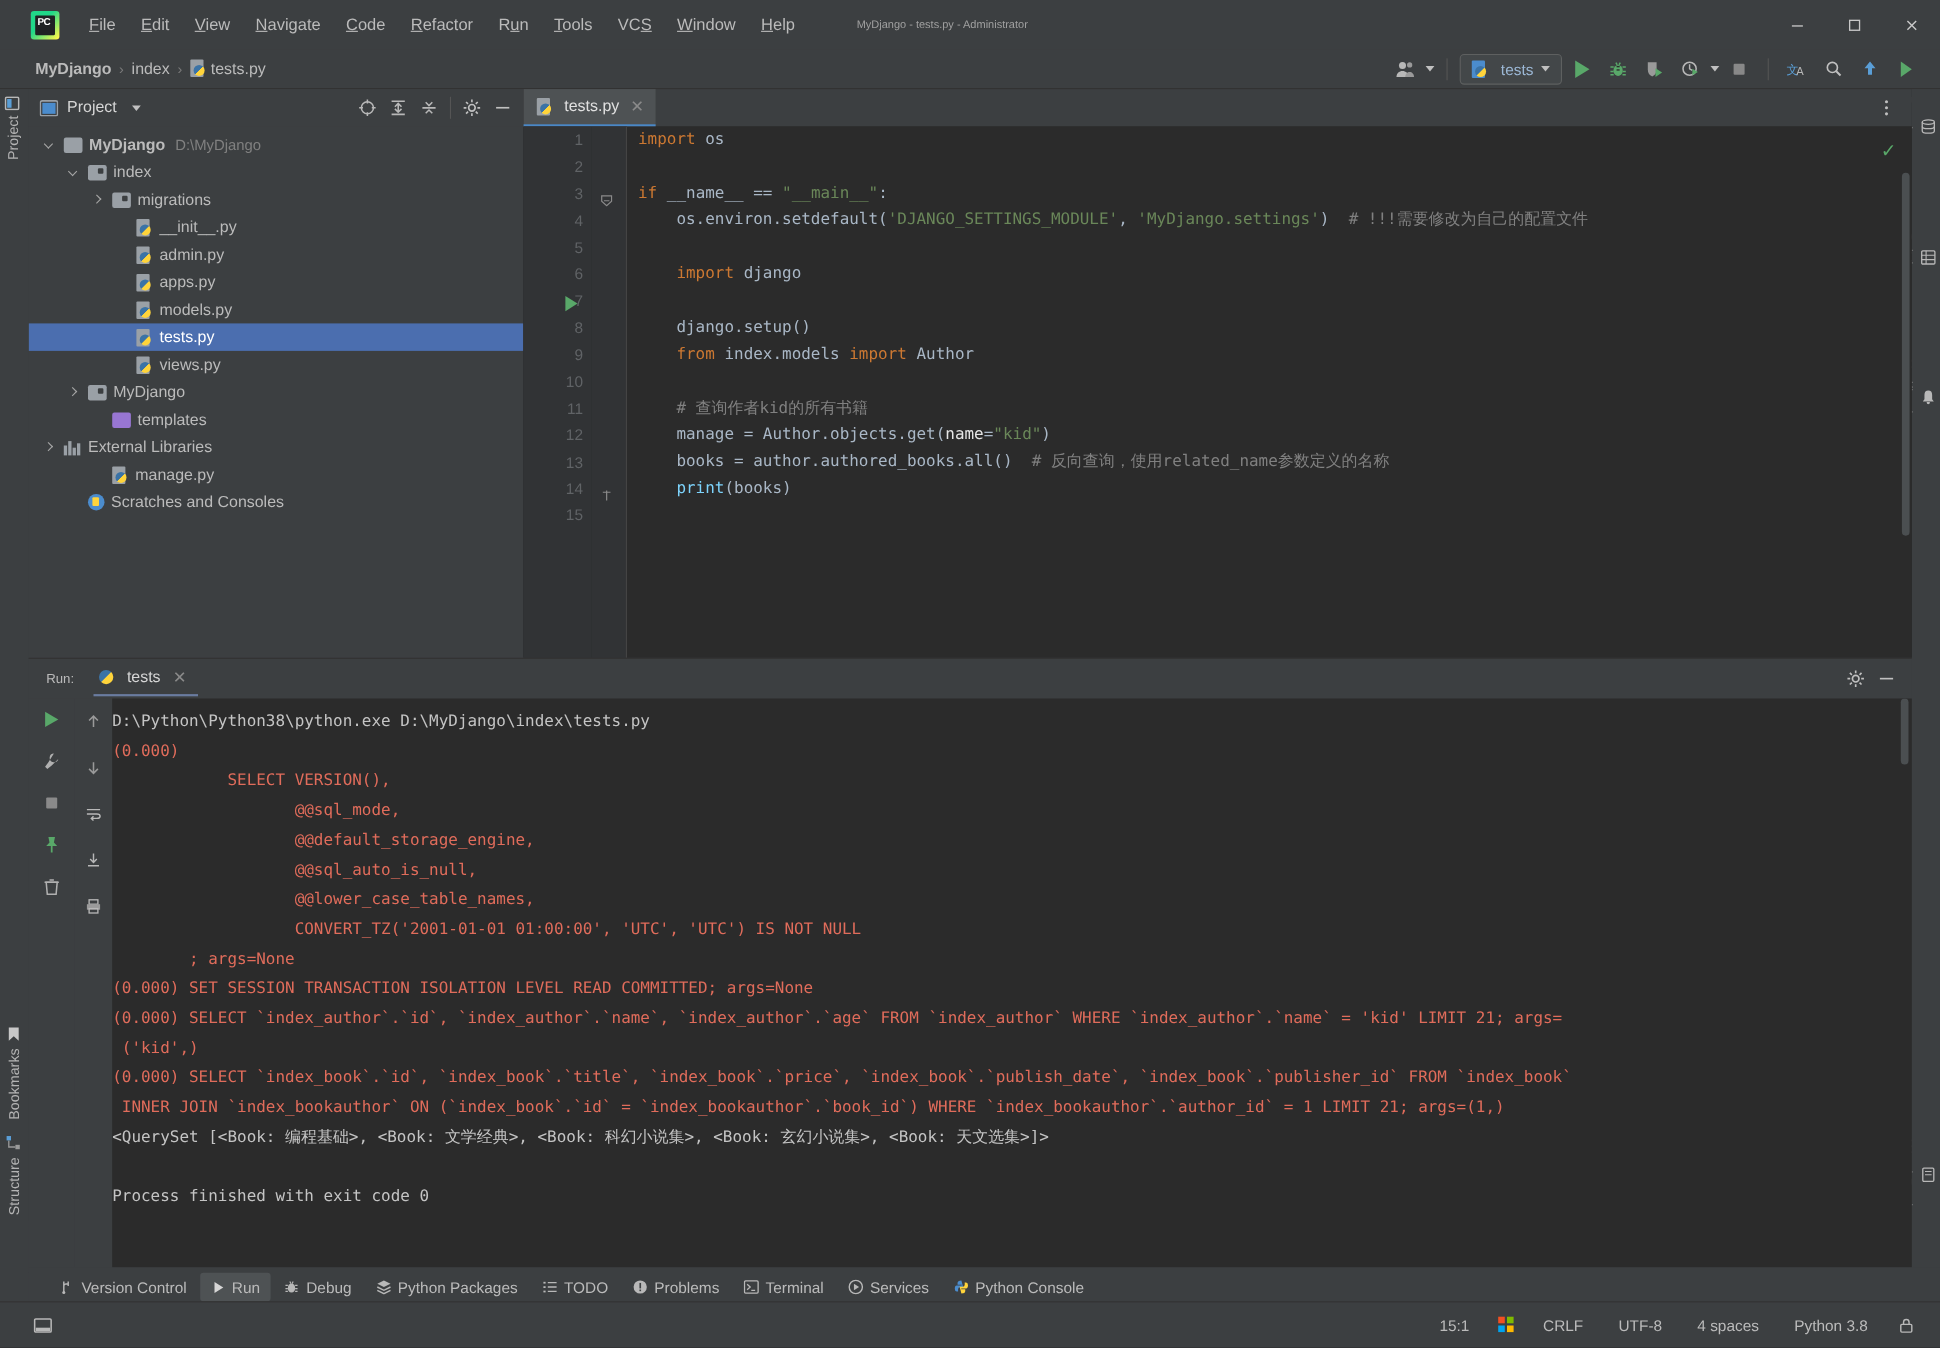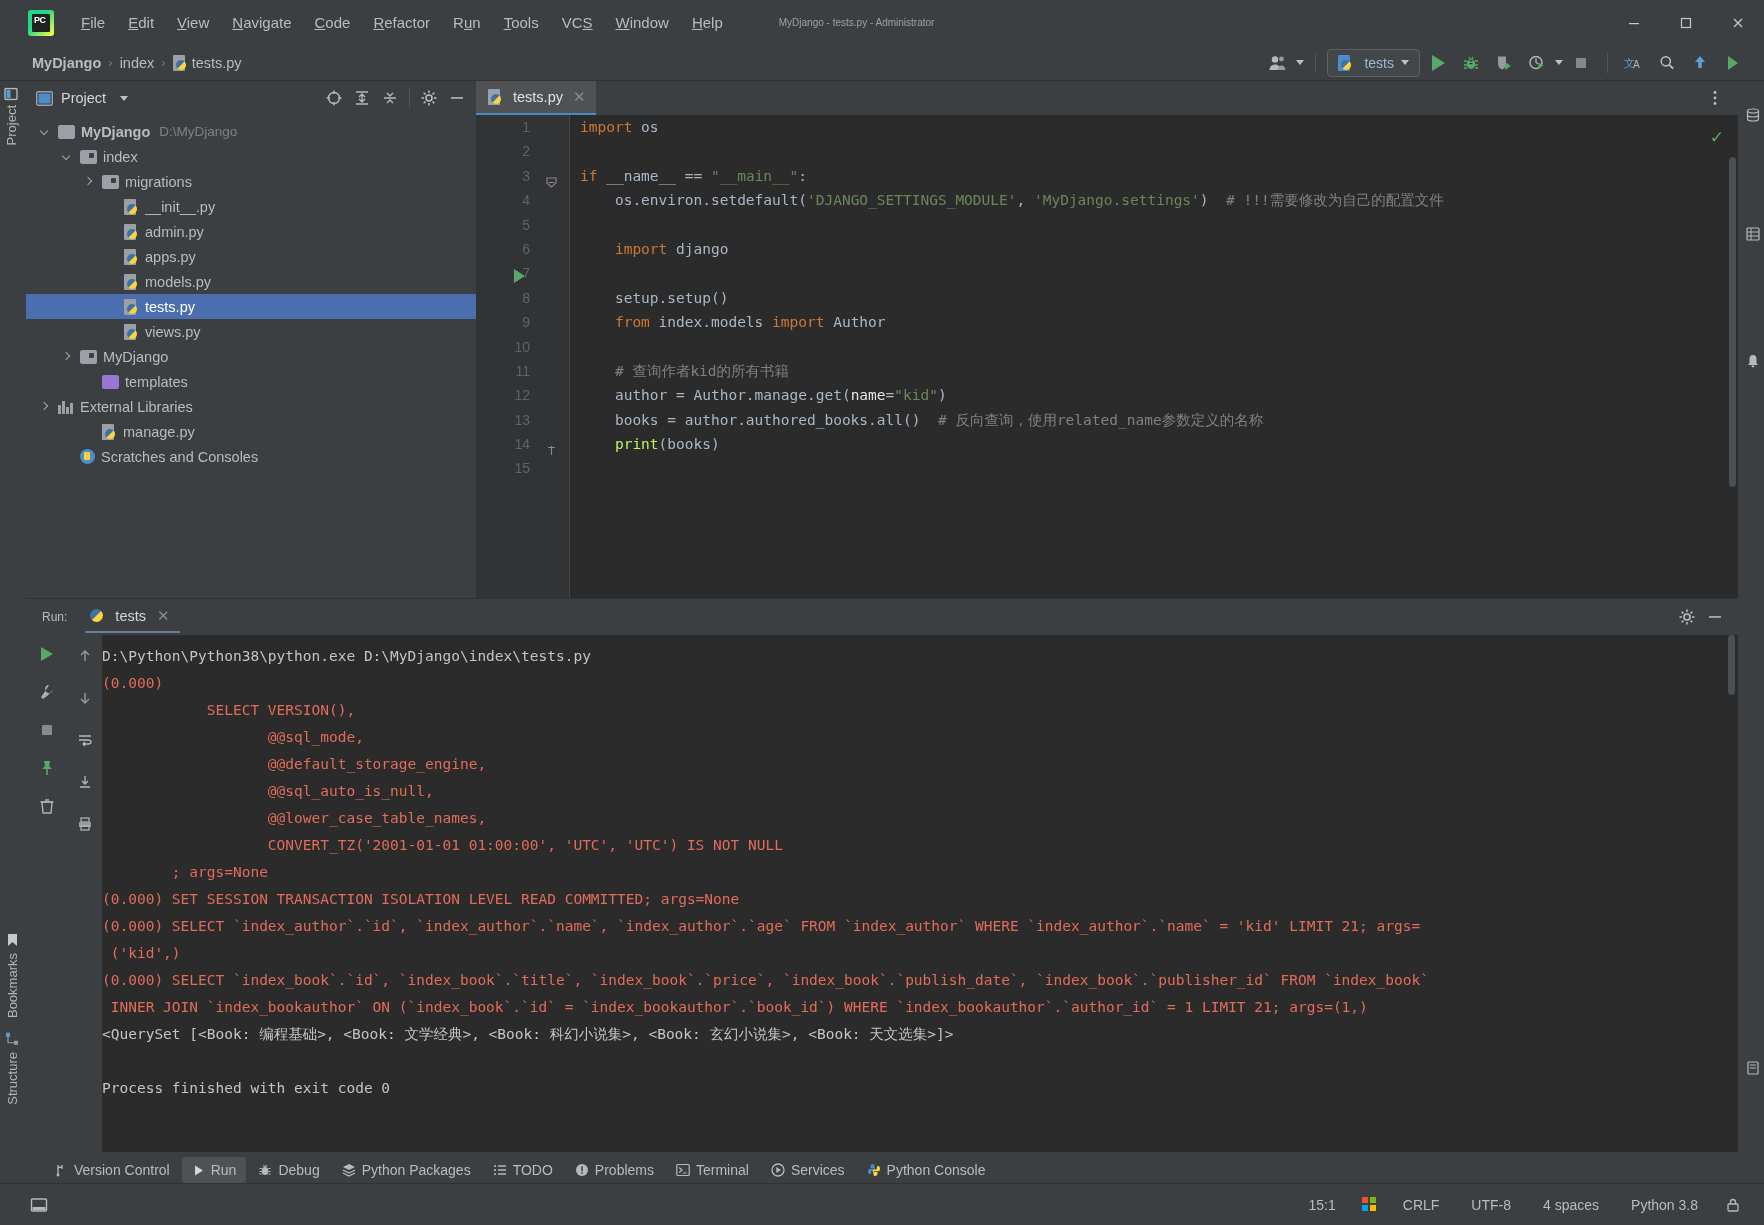--- a/index.html
+++ b/index.html
@@ -100,21 +100,21 @@
   #tabs .right-icons { margin-left:auto; display:flex; align-items:center; padding-right:10px; height:34px;}
   #code-wrap { position:absolute; left:0; top:34px; right:0; bottom:0; background:#2b2b2b; display:flex; }
   #gutter { width:62px; background:#313335; flex:0 0 auto; position:relative; }
   #gutter2 { width:32px; background:#313335; flex:0 0 auto; position:relative; border-right:1px solid #444;}
   .gline { height:24.4px; line-height:24.4px; text-align:right; padding-right:8px; color:#606366; font-size:14px;}
   #codetext { flex:1 1 auto; position:relative; padding-left:10px; overflow:hidden;}
   .cline { height:24.4px; line-height:24.4px; font-size:14.5px; white-space:pre; }
   .kw { color:#cc7832; }
   .str { color:#6a8759; }
   .cmt { color:#808080; }
-  .fn { color:#bef264; }
+  .fn { color:#7dd3fc; }
   .param { color:#e5e5e5; }
   .plain { color:#a9b7c6; }
   .runmark { position:absolute; left:38px; width:0;height:0;border-left:11px solid #59a869;
      border-top:7px solid transparent;border-bottom:7px solid transparent;}
   .foldmark { position:absolute; left:8px; width:11px;height:11px; }
   .check { position:absolute; right:14px; top:12px; color:#59a869; font-size:17px;}
   #vscrollbar { position:absolute; right:2px; top:42px; width:7px; height:330px; background:#4b4f51; border-radius:4px;}
 
   
   #run-panel { position:absolute; left:26px; top:598px; right:26px; height:559px; background:#3c3f41; border-top:1px solid #323232;}
@@ -580,25 +580,25 @@
         </svg>
       </div>
       <div id="codetext">
           <div class="cline mono"><span class="kw">import</span><span class="plain"> os</span></div>
           <div class="cline mono">&nbsp;</div>
           <div class="cline mono"><span class="kw">if</span><span class="plain"> __name__ </span><span class="plain">==</span><span class="plain"> </span><span class="str">"__main__"</span><span class="plain">:</span></div>
           <div class="cline mono"><span class="plain">    os.environ.setdefault(</span><span class="str">'DJANGO_SETTINGS_MODULE'</span><span class="plain">, </span><span class="str">'MyDjango.settings'</span><span class="plain">)  </span><span class="cmt"># !!!需要修改为自己的配置文件</span></div>
           <div class="cline mono">&nbsp;</div>
           <div class="cline mono"><span class="plain">    </span><span class="kw">import</span><span class="plain"> django</span></div>
           <div class="cline mono">&nbsp;</div>
-          <div class="cline mono"><span class="plain">    setup.setup()</span></div>
+          <div class="cline mono"><span class="plain">    django.setup()</span></div>
           <div class="cline mono"><span class="plain">    </span><span class="kw">from</span><span class="plain"> index.models </span><span class="kw">import</span><span class="plain"> Author</span></div>
           <div class="cline mono">&nbsp;</div>
           <div class="cline mono"><span class="plain">    </span><span class="cmt"># 查询作者kid的所有书籍</span></div>
-          <div class="cline mono"><span class="plain">    author = Author.manage.get(</span><span class="param">name</span><span class="plain">=</span><span class="str">"kid"</span><span class="plain">)</span></div>
+          <div class="cline mono"><span class="plain">    manage = Author.objects.get(</span><span class="param">name</span><span class="plain">=</span><span class="str">"kid"</span><span class="plain">)</span></div>
           <div class="cline mono"><span class="plain">    books = author.authored_books.all()  </span><span class="cmt"># 反向查询，使用related_name参数定义的名称</span></div>
           <div class="cline mono"><span class="plain">    </span><span class="fn">print</span><span class="plain">(books)</span></div>
           <div class="cline mono">&nbsp;</div>
         </div>
       <div class="check">✓</div>
       <div id="vscrollbar"></div>
     </div>
   </div>
 
   <div id="run-panel">

